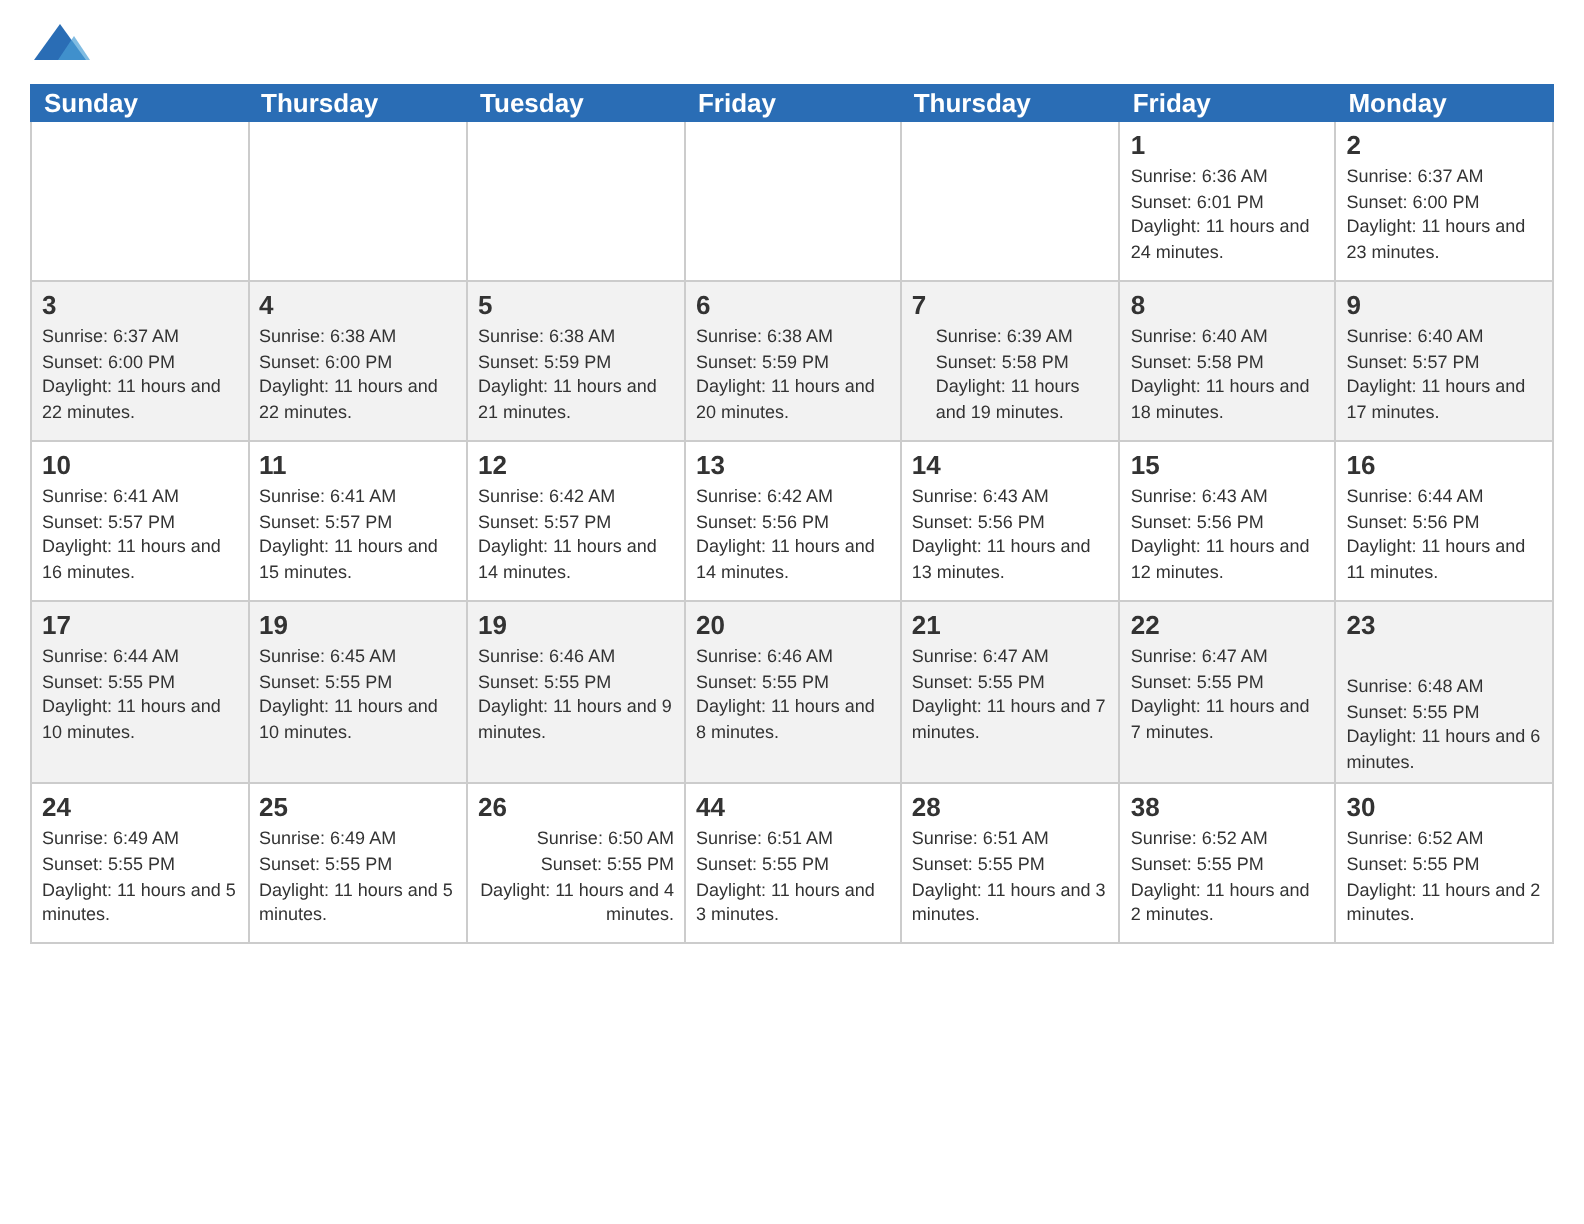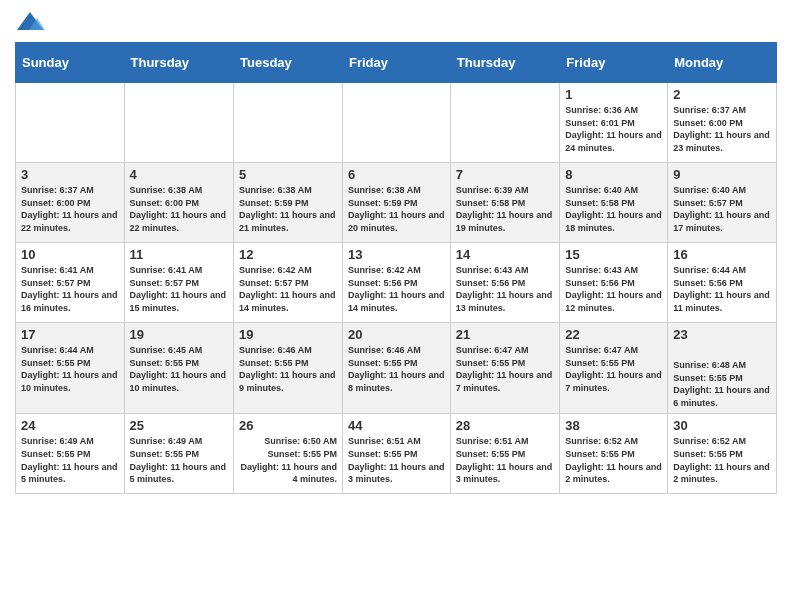--- a/index.html
+++ b/index.html
@@ -52,21 +52,21 @@
     .calendar {
       width: 100%;
       border-collapse: collapse;
     }
     .calendar th {
       background-color: #2a6db5;
       color: #fff;
       font-size: 13px;
       font-weight: bold;
       text-align: left;
-      padding: 12px 6px;
+      padding: 1px 6px;
       border: 1px solid #2a6db5;
     }
     .calendar td {
       vertical-align: top;
       border: 1px solid #ccc;
       padding: 4px 5px;
       font-size: 9.5px;
       color: #333;
       width: 113px;
       height: 80px;
@@ -79,21 +79,20 @@
       font-size: 13px;
       font-weight: bold;
       color: #333;
       display: block;
       margin-bottom: 2px;
     }
     .day-info {
       font-size: 9px;
       line-height: 1.4;
       color: #333;
-      font-weight: bold;
     }
     .calendar tr:nth-child(odd) td {
       background-color: #fff;
     }
     .calendar tr:nth-child(even) td {
       background-color: #f2f2f2;
     }
     .calendar td.empty {
       background-color: inherit;
     }
@@ -169,21 +168,21 @@
 Daylight: 11 hours and 21 minutes.</div>
         </td>
         <td>
           <span class="day-number">6</span>
           <div class="day-info" style="white-space: pre-line;">Sunrise: 6:38 AM
 Sunset: 5:59 PM
 Daylight: 11 hours and 20 minutes.</div>
         </td>
         <td>
           <span class="day-number">7</span>
-          <div class="day-info" style="white-space: pre-line;">Sunrise: 6:39 AM
+          <div class="day-info" style="white-space: pre-line; margin-left: 12px;">Sunrise: 6:39 AM
 Sunset: 5:58 PM
 Daylight: 11 hours and 19 minutes.</div>
         </td>
         <td>
           <span class="day-number">8</span>
           <div class="day-info" style="white-space: pre-line;">Sunrise: 6:40 AM
 Sunset: 5:58 PM
 Daylight: 11 hours and 18 minutes.</div>
         </td>
         <td>

